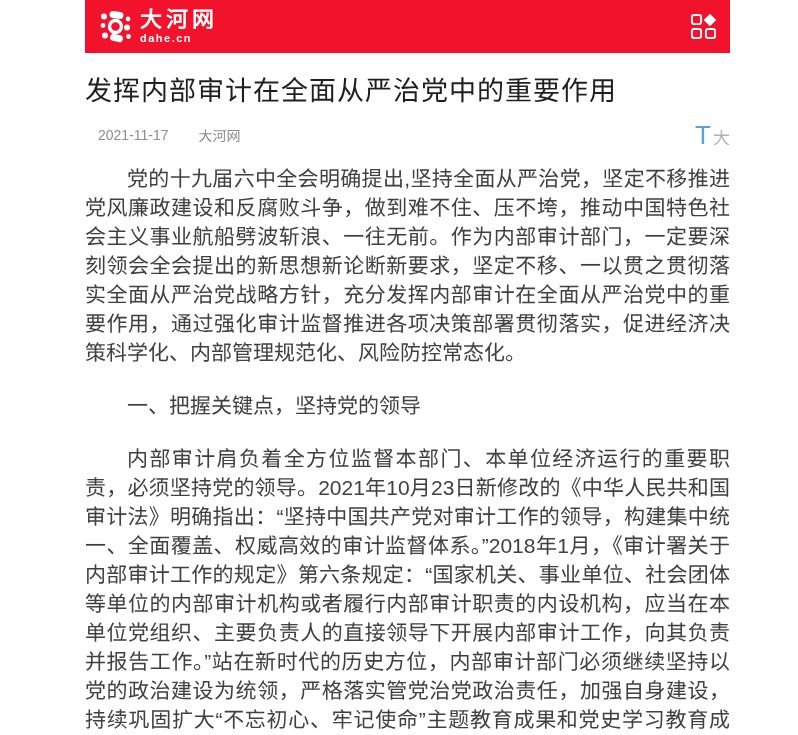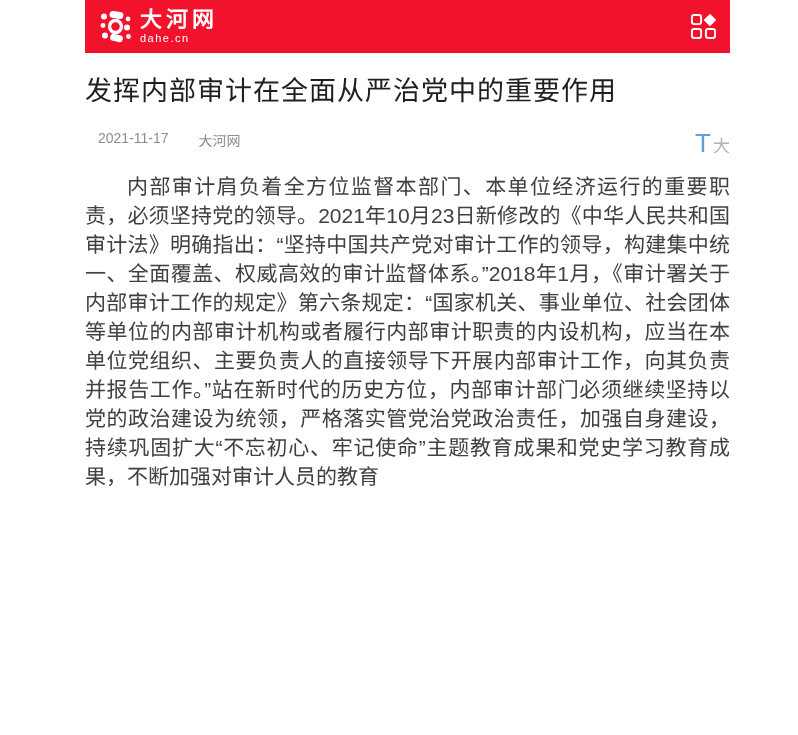--- a/index.html
+++ b/index.html
@@ -17,37 +17,37 @@
     background:var(--header-red,#F2122C);
     display:flex;
     align-items:center;
     justify-content:space-between;
     padding:0 13px 0 14px;
   }
   .logo { display:flex; align-items:center; gap:7px; color:#ffffff; cursor:pointer; }
   .logo-dots { width:34px; height:34px; display:block; }
   .logo-text { display:flex; flex-direction:column; line-height:1; }
   .logo-name { font-size:22px; font-weight:bold; letter-spacing:4px; }
-  .logo-domain { font-size:11px; letter-spacing:1.5px; margin-top:2px; font-weight:normal; }
+  .logo-domain { font-size:11px; letter-spacing:1.5px; margin-top:2px; font-weight:bold; }
   .apps-btn { background:none; border:none; cursor:pointer; display:block; padding:0; }
   .apps-btn svg { display:block; }
 
   
   .article-title {
     margin-top:21px;
     font-size:27px;
     line-height:34px;
     font-weight:normal;
     letter-spacing:1px;
     color:var(--title,#1F1F1F);
   }
   .meta-row {
     display:flex;
-    align-items:flex-start;
-    margin-top:22px;
+    align-items:center;
+    margin-top:14px;
     padding-left:13px;
     font-size:14px;
     color:var(--meta-text,#8C8C8C);
   }
   .meta-source { margin-left:30px; }
   .font-size-control {
     margin-left:auto;
     display:flex;
     align-items:baseline;
     cursor:pointer;
@@ -105,16 +105,18 @@
   <div class="meta-row">
     <span class="meta-date">2021-11-17</span>
     <span class="meta-source">大河网</span>
     <span class="font-size-control">
       <span class="fs-t">T</span>
       <span class="fs-da">大</span>
     </span>
   </div>
 
   <div class="article-body">
+    <p class="para">党的十九届六中全会明确提出,坚持全面从严治党，坚定不移推进党风廉政建设和反腐败斗争，做到难不住、压不垮，推动中国特色社会主义事业航船劈波斩浪、一往无前。作为内部审计部门，一定要深刻领会全会提出的新思想新论断新要求，坚定不移、一以贯之贯彻落实全面从严治党战略方针，充分发挥内部审计在全面从严治党中的重要作用，通过强化审计监督推进各项决策部署贯彻落实，促进经济决策科学化、内部管理规范化、风险防控常态化。</p>
+    <p class="para">一、把握关键点，坚持党的领导</p>
     <p class="para">内部审计肩负着全方位监督本部门、本单位经济运行的重要职责，必须坚持党的领导。2021年10月23日新修改的《中华人民共和国审计法》明确指出：“坚持中国共产党对审计工作的领导，构建集中统一、全面覆盖、权威高效的审计监督体系。”2018年1月，《审计署关于内部审计工作的规定》第六条规定：“国家机关、事业单位、社会团体等单位的内部审计机构或者履行内部审计职责的内设机构，应当在本单位党组织、主要负责人的直接领导下开展内部审计工作，向其负责并报告工作。”站在新时代的历史方位，内部审计部门必须继续坚持以党的政治建设为统领，严格落实管党治党政治责任，加强自身建设，持续巩固扩大“不忘初心、牢记使命”主题教育成果和党史学习教育成果，不断加强对审计人员的教育</p>
   </div>
 
 </div>
 
 </body></html>

